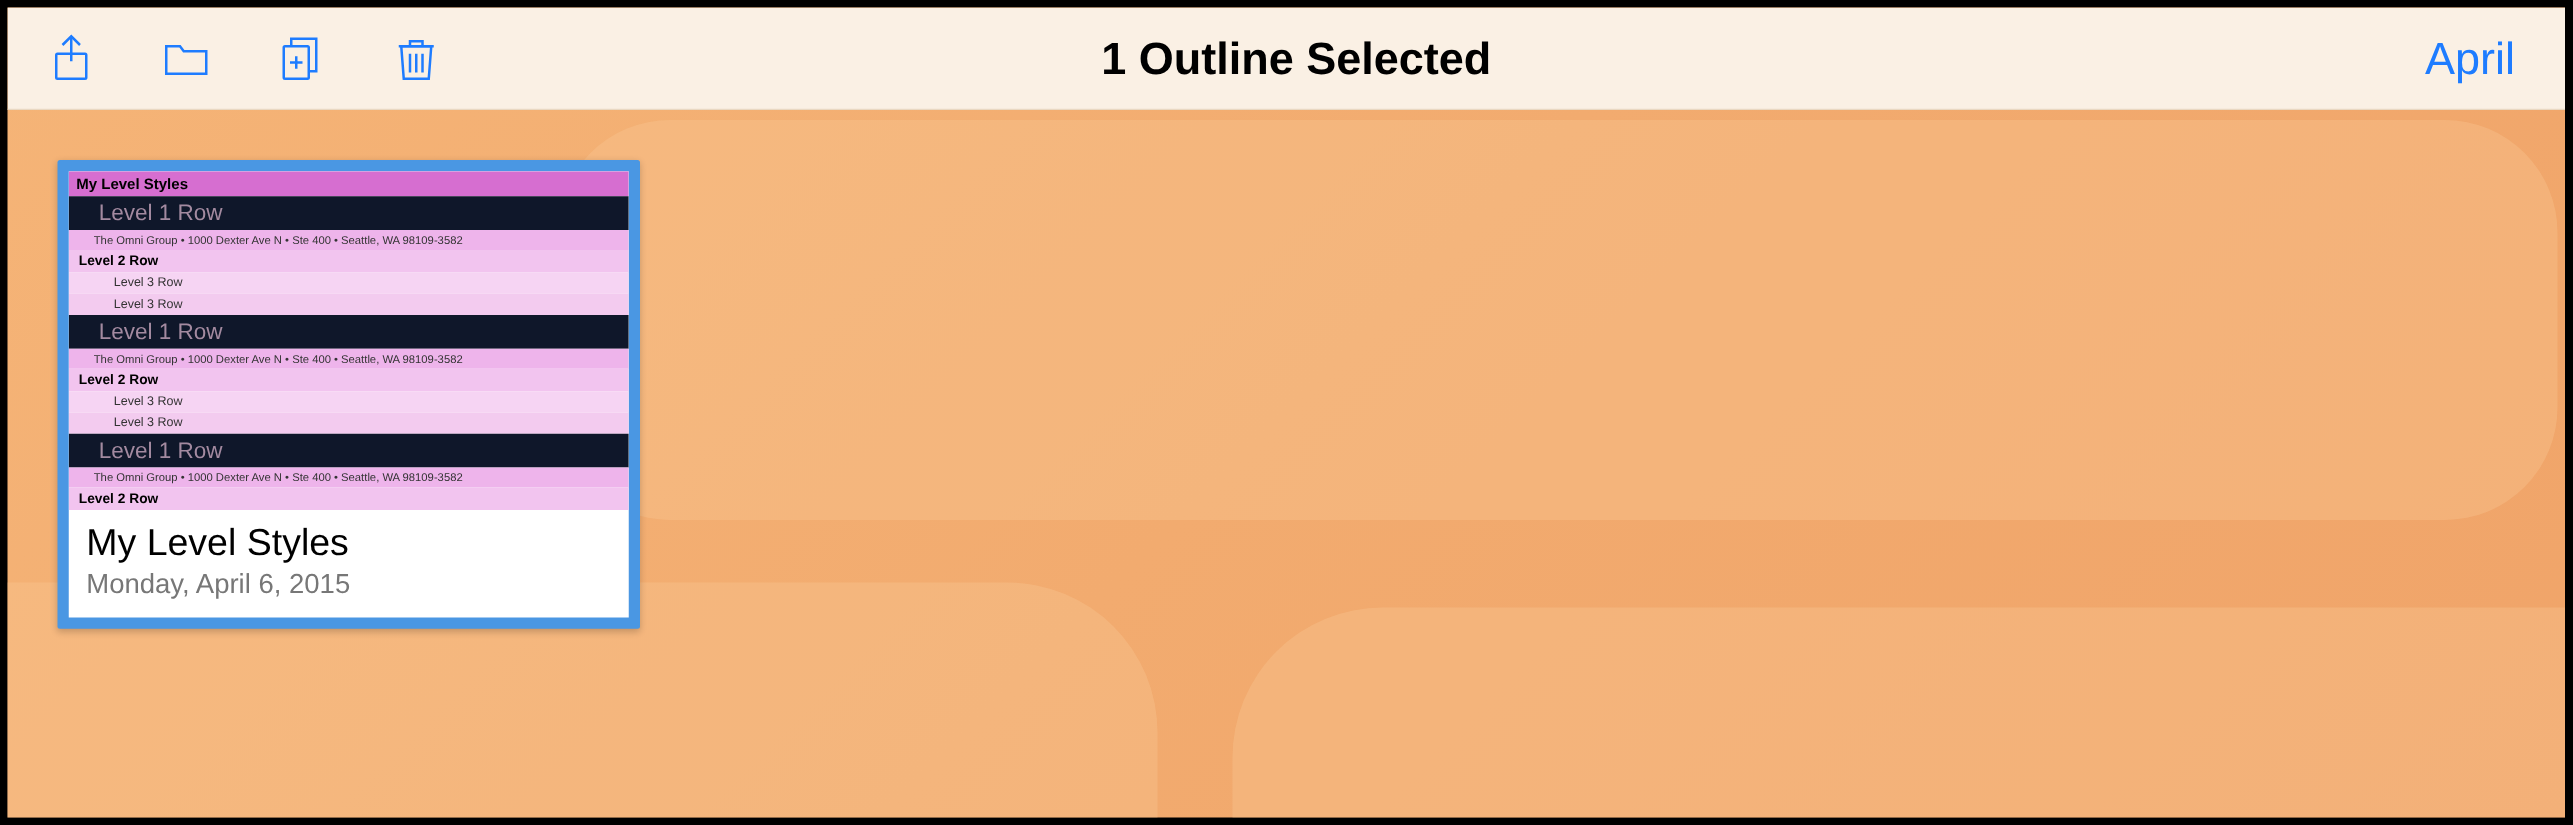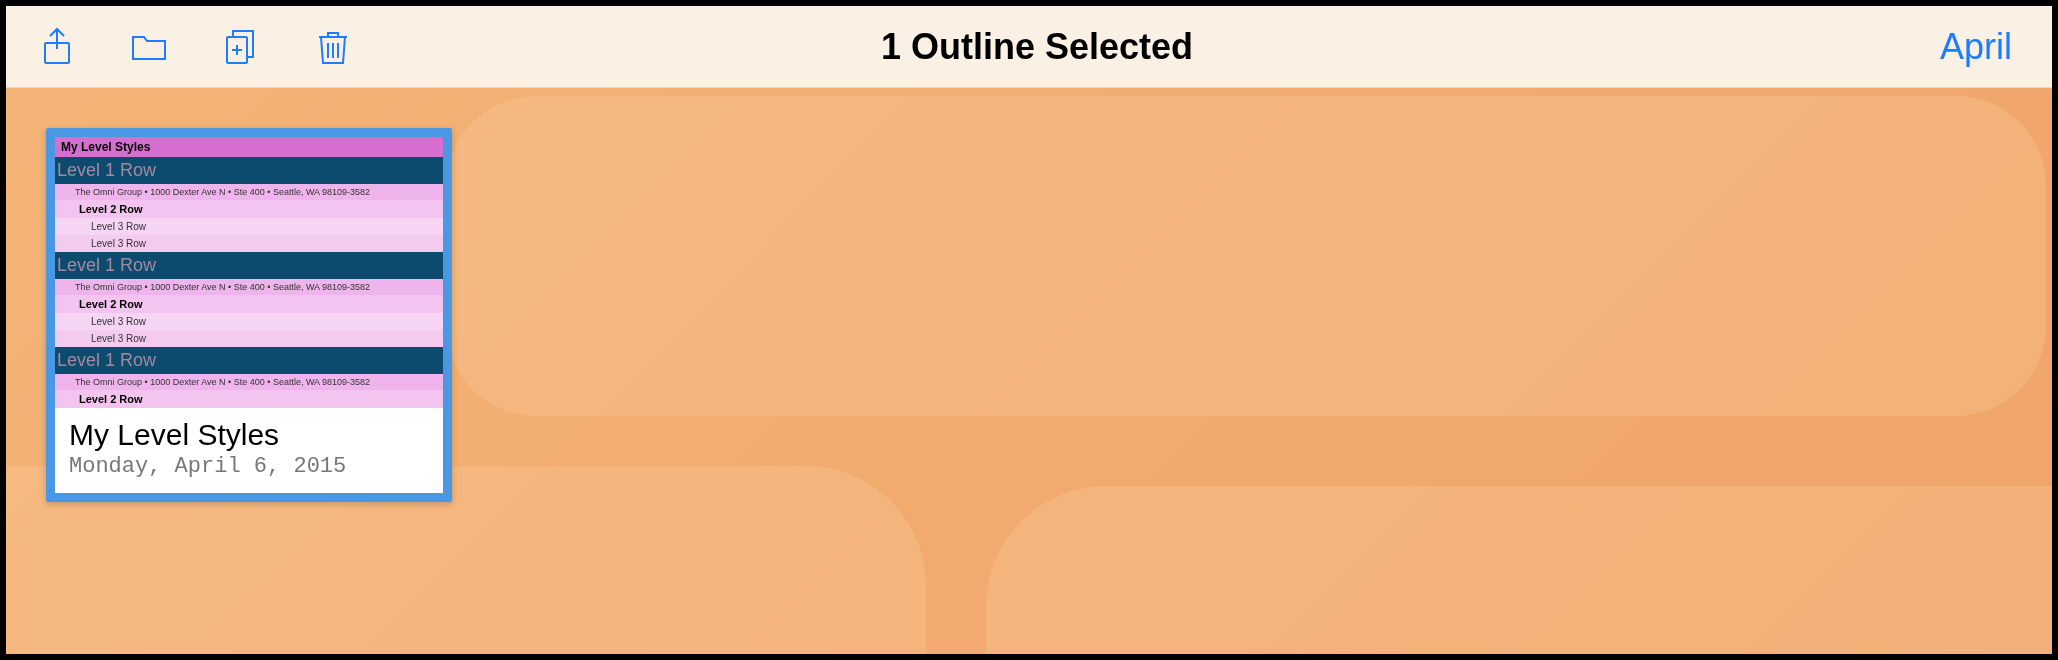--- a/index.html
+++ b/index.html
@@ -66,56 +66,55 @@
     cursor: pointer;
   }
 
   .content {
     position: relative;
     padding: 40px 40px;
     z-index: 5;
   }
 
   .doc-card {
-    width: 406px;
+    width: 466px;
     background: #4a97e3;
     padding: 9px;
     border-radius: 2px;
     box-shadow: 0 2px 6px rgba(0,0,0,0.2);
     cursor: pointer;
   }
   .doc-thumb {
     background: #fff;
     width: 100%;
     overflow: hidden;
     font-size: 10px;
   }
   .thumb-row { padding: 2px 6px; white-space: nowrap; overflow: hidden; }
   .thumb-hdr { background: #d66ed0; color:#000; font-weight: bold; font-size: 12px; padding: 3px 6px; }
-  .thumb-l1  { background: #0c4a6e; color:#a38aa0; font-size: 18px; font-weight: 300; padding: 3px 2px; }
+  .thumb-l1  { background: #0f172a; color:#a38aa0; font-size: 18px; font-weight: 300; padding: 3px 24px; }
   .thumb-note{ background: #eeb4eb; color:#333; font-size: 9px; padding: 3px 20px; }
-  .thumb-l2  { background: #f2c4ef; color:#000; font-weight: bold; font-size: 11px; padding: 3px 6px 3px 24px; }
+  .thumb-l2  { background: #f2c4ef; color:#000; font-weight: bold; font-size: 11px; padding: 3px 6px 3px 8px; }
   .thumb-l3a { background: #f6d4f3; color:#333; font-size: 10px; padding: 3px 6px 3px 36px; }
   .thumb-l3b { background: #f3cbef; color:#333; font-size: 10px; padding: 3px 6px 3px 36px; }
 
   .doc-meta {
     background: #fff;
     padding: 10px 14px 14px 14px;
   }
   .doc-title {
     font-size: 30px;
     font-weight: 400;
     color: #000;
   }
   .doc-date {
     font-size: 22px;
     font-weight: 300;
     color: #777;
     margin-top: 2px;
-    font-family: Liberation Mono, monospace;
   }
 </style>
 </head>
 <body>
 
 <div class="viewport">
   <div class="blob blob1"></div>
   <div class="blob blob2"></div>
   <div class="blob blob3"></div>
 

